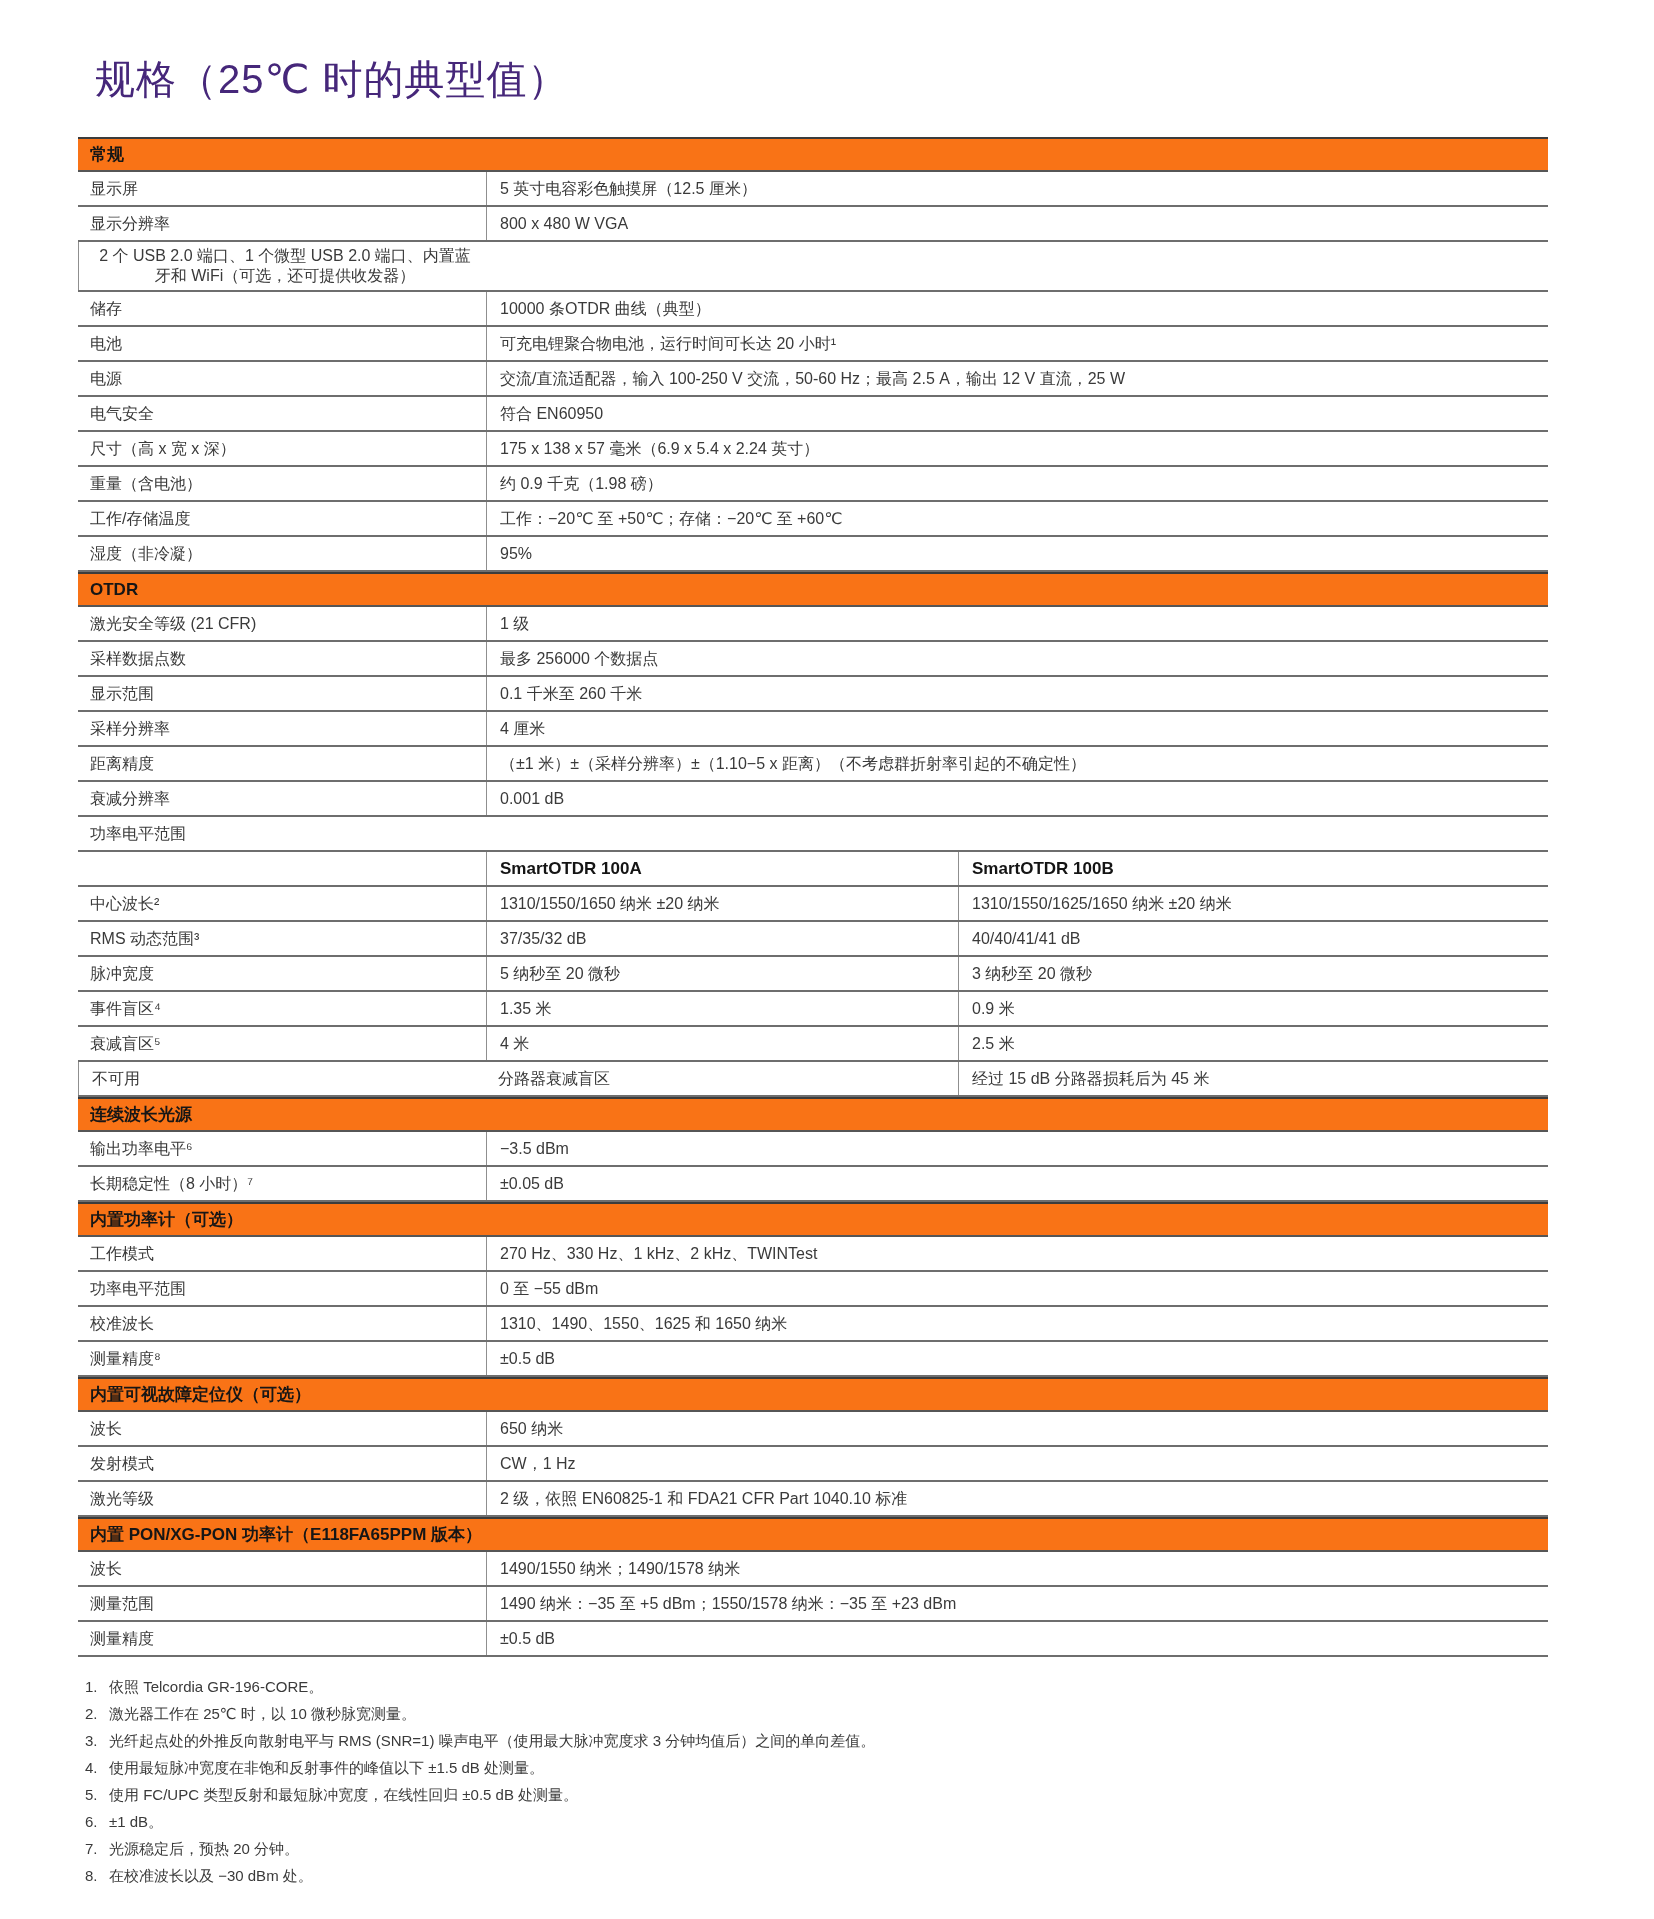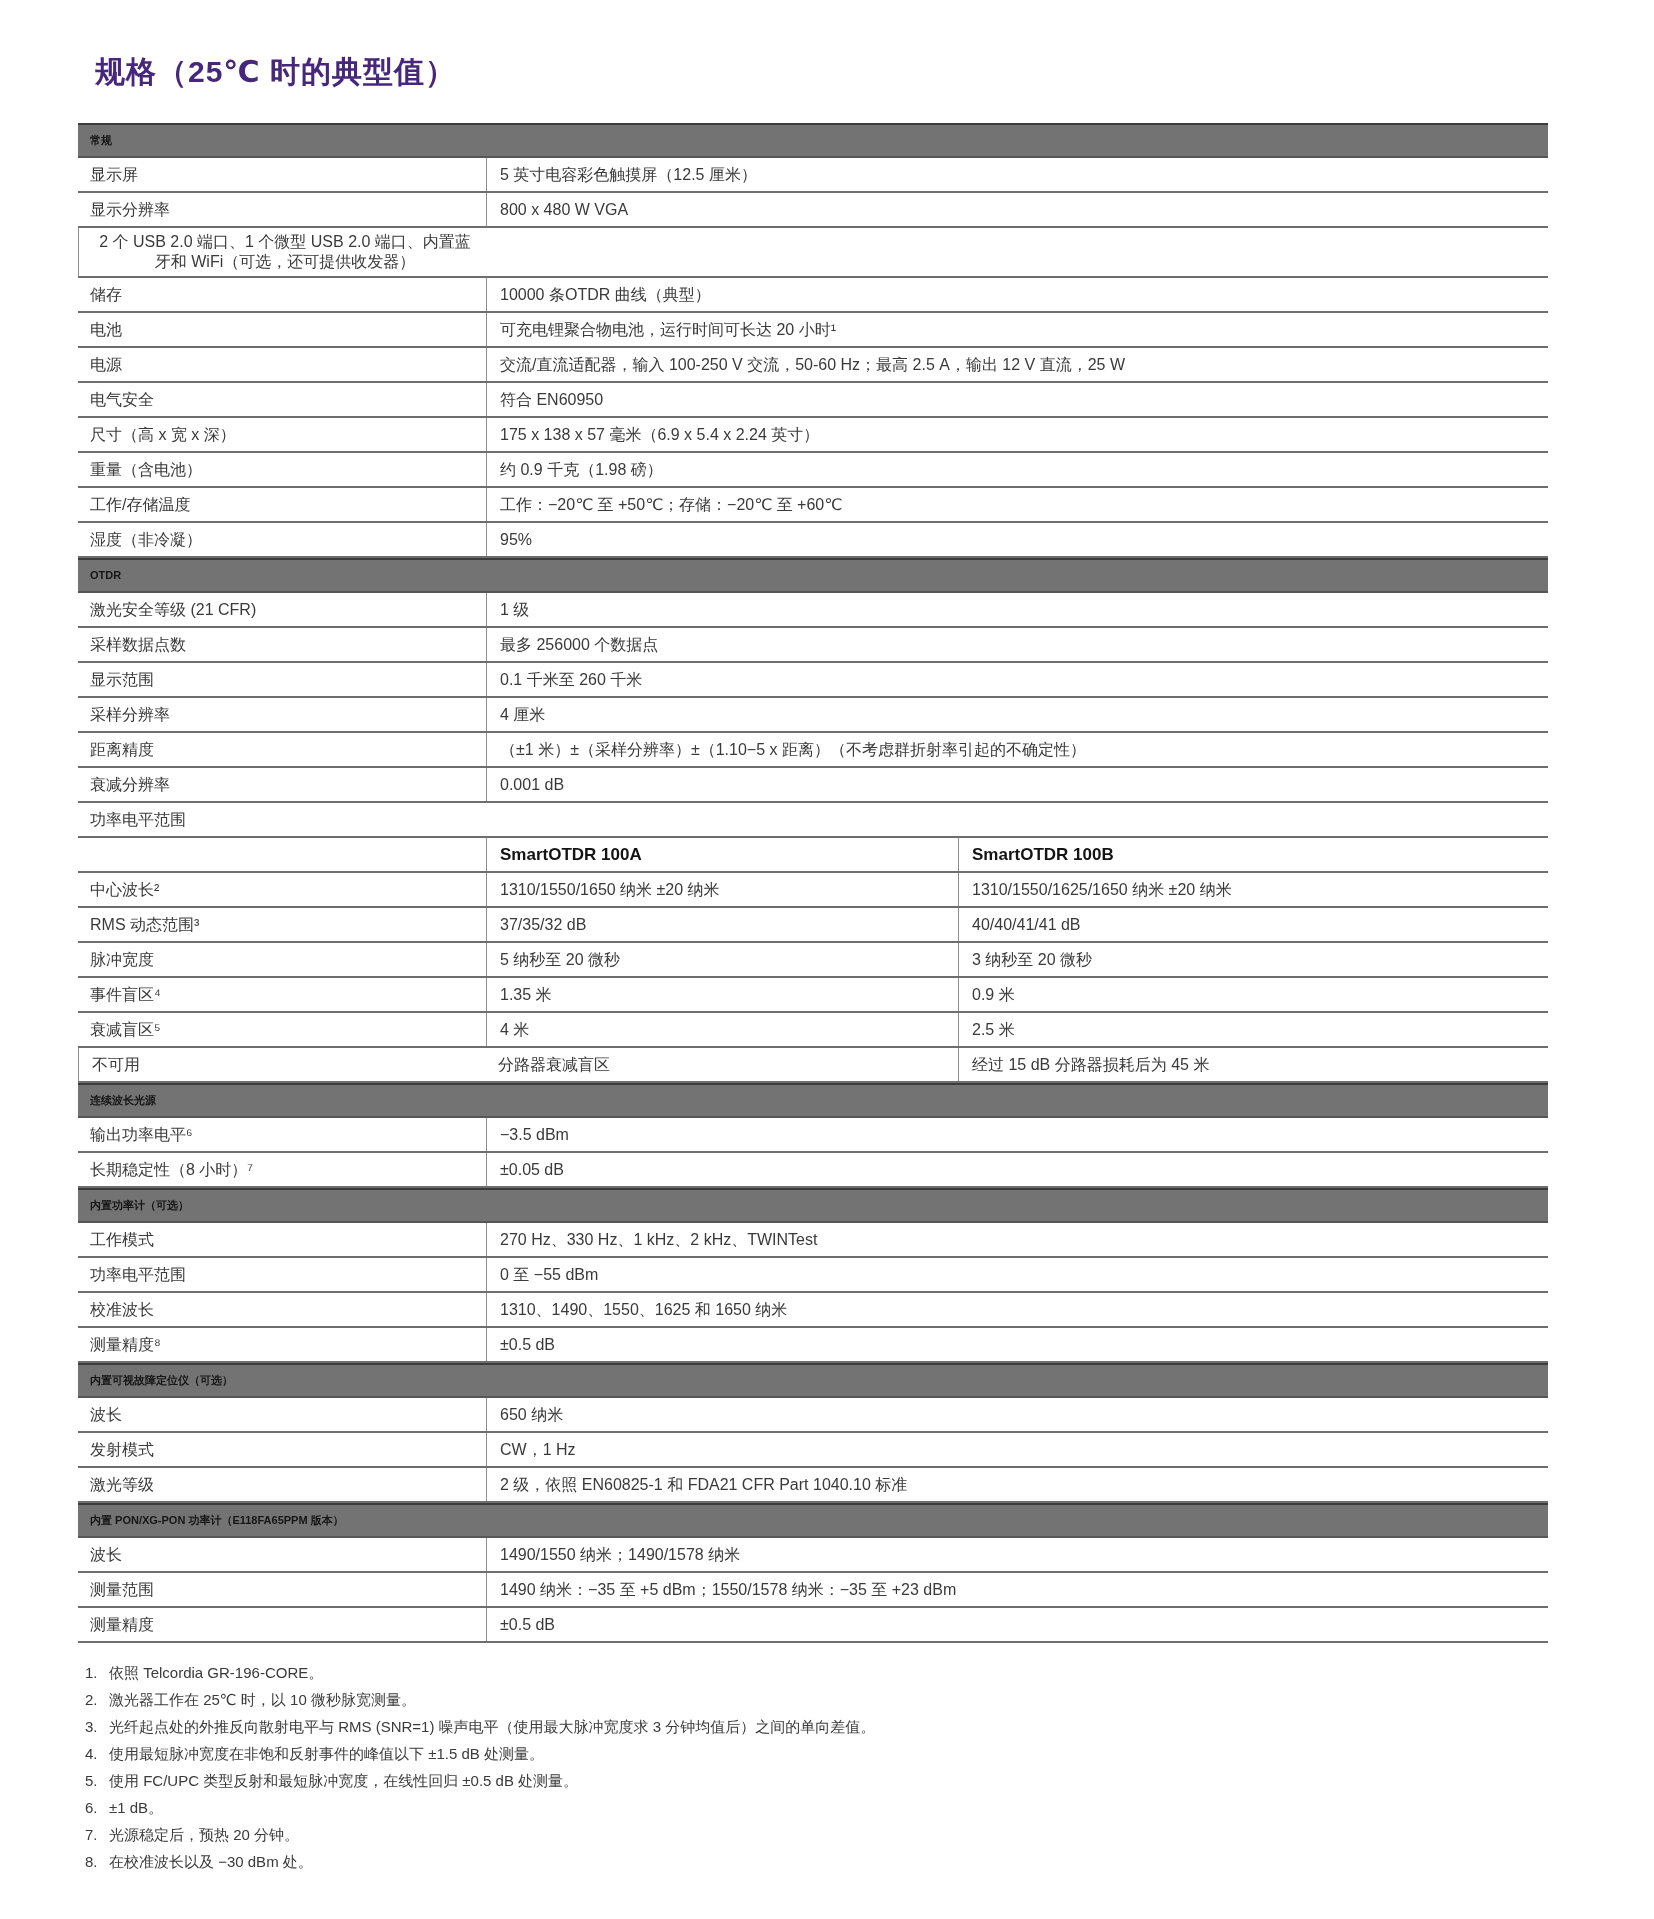--- a/index.html
+++ b/index.html
@@ -12,34 +12,34 @@
     width: 1654px;
     min-height: 1919px;
     position: relative;
   }
   .page {
     padding: 52px 0 0 78px;
     width: 1470px;
   }
   .title {
     color: #46277a;
-    font-size: 30px;
-    font-weight: bold;
+    font-size: 40px;
+    font-weight: normal;
     margin: 0 0 30px 17px;
     letter-spacing: 1px;
   }
   .spec-table {
     width: 1470px;
   }
   .section-header {
-    background: #737373;
+    background: #f97316;
     border-top: 2px solid #3c3c3c;
     border-bottom: 2px solid #565656;
     font-weight: bold;
-    font-size: 11px;
+    font-size: 17px;
     color: #161616;
     padding: 4px 10px 4px 12px;
     line-height: 23px;
   }
   .row {
     display: grid;
     grid-template-columns: 408px 1fr;
     border-bottom: 2px solid #6e6e6e;
     min-height: 33px;
   }

